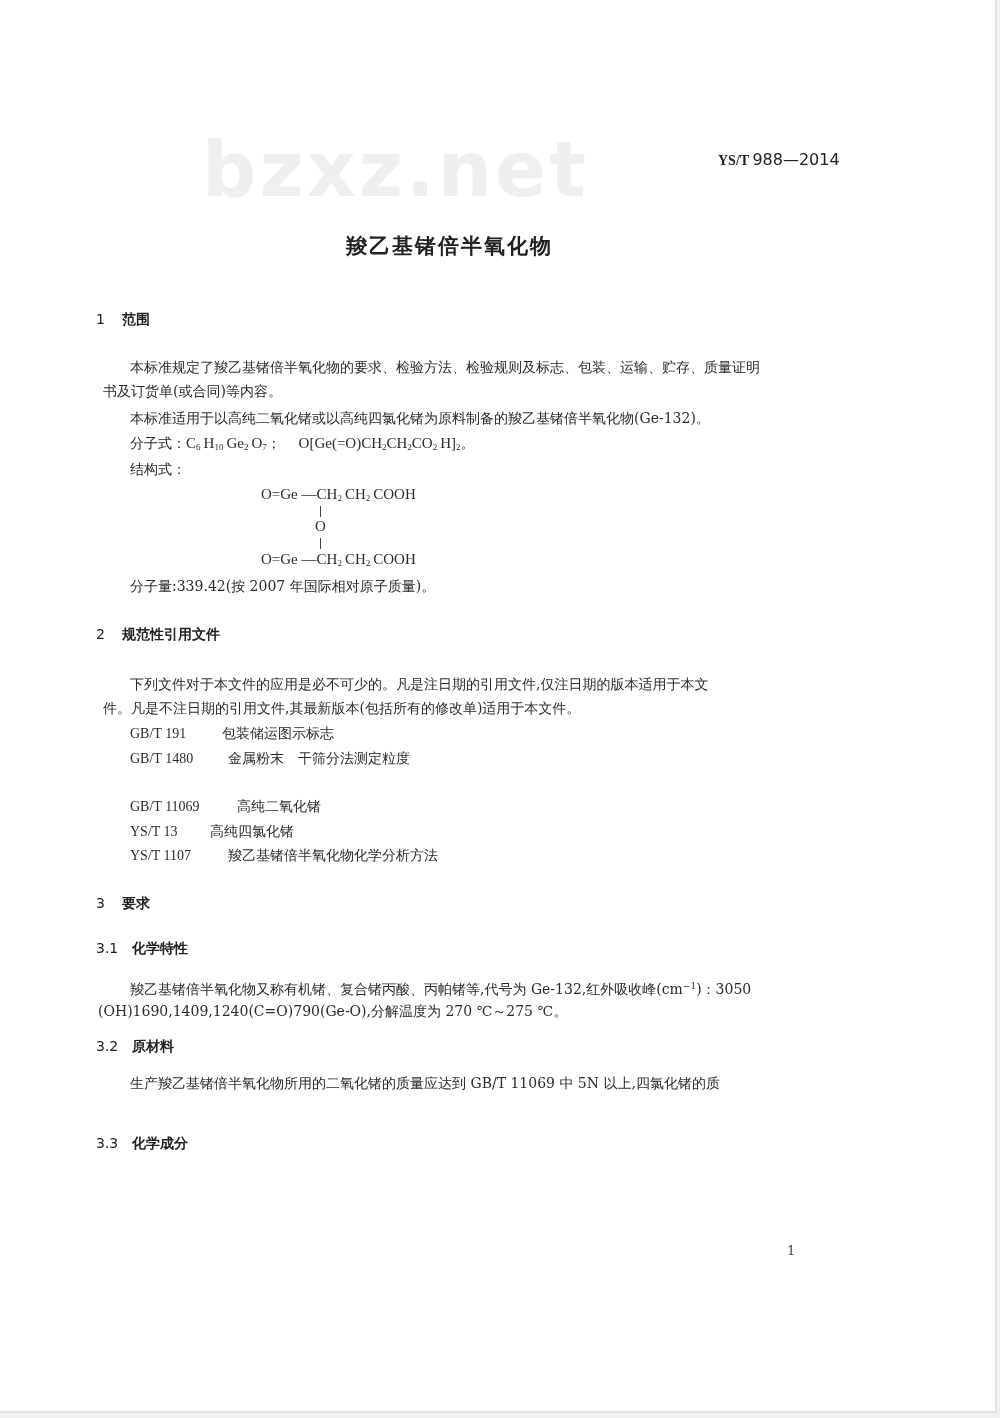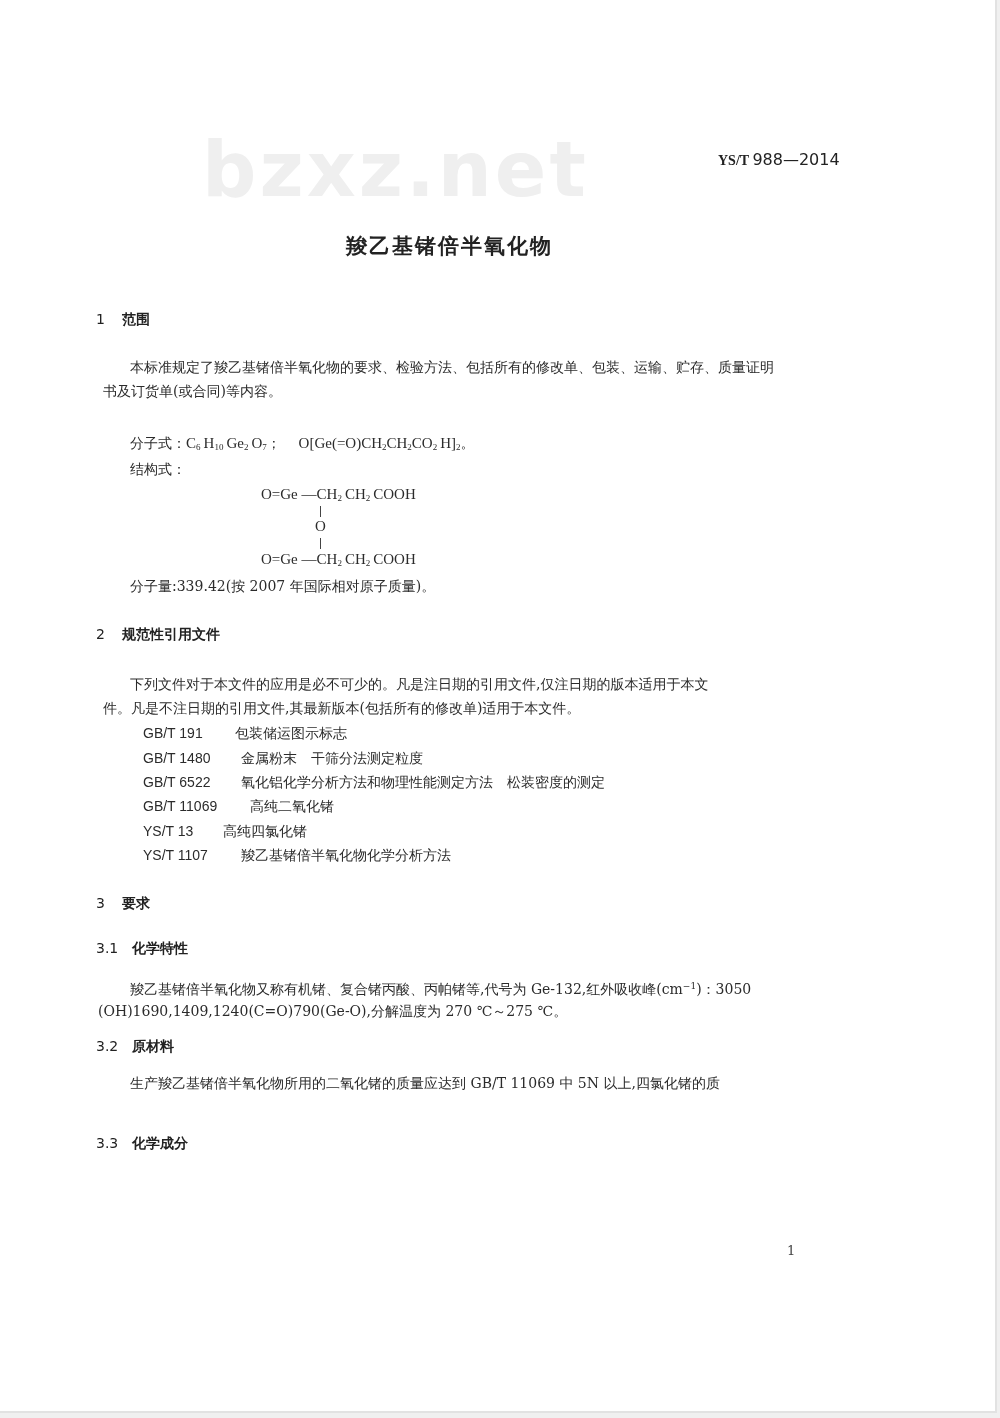--- a/index.html
+++ b/index.html
@@ -91,22 +91,21 @@
       width: 36px;
       font-weight: normal;
     }
     .para {
       font-size: 14px;
       line-height: 21px;
       color: #2b2b2b;
     }
     .ref-code {
       display: inline-block;
-      font-family: Liberation Sans, sans-serif;
-      margin-left: 13px;
+      font-family: Liberation Serif, serif;
     }
     .formula-line {
       font-family: "Liberation Serif", serif;
       font-size: 15px;
       color: #2b2b2b;
     }
     .vbar {
       position: absolute;
       width: 1px;
       background: #444;
@@ -131,22 +130,23 @@
     <span>YS/T</span>
     <span class="num">988—2014</span>
   </div>
 
   <div class="abs doc-title">羧乙基锗倍半氧化物</div>
 
   <div class="abs sec-head" style="left:96px; top:311px;">
     <span class="no">1</span><span>范围</span>
   </div>
 
-  <div class="abs para" style="left:130px; top:357px;">本标准规定了羧乙基锗倍半氧化物的要求、检验方法、包括所有的修改单、包装、运输、贮存、质量证明</div>
+  <div class="abs para" style="left:130px; top:357px;">本标准规定了羧乙基锗倍半氧化物的要求、检验方法、检验规则及标志、包装、运输、贮存、质量证明</div>
   <div class="abs para" style="left:103px; top:381px;">书及订货单(或合同)等内容。</div>
+  <div class="abs para" style="left:130px; top:408px;">本标准适用于以高纯二氧化锗或以高纯四氯化锗为原料制备的羧乙基锗倍半氧化物(Ge-132)。</div>
 
   <div class="abs para" style="left:130px; top:433px;">
     <span>分子式：</span><span class="formula-line"><span>C</span><sub>6</sub> <span>H</span><sub>10</sub> <span>Ge</span><sub>2</sub> <span>O</span><sub>7</sub></span><span>；</span>&nbsp;&nbsp;&nbsp;&nbsp;<span class="formula-line"><span>O[Ge(=O)CH</span><sub>2</sub><span>CH</span><sub>2</sub><span>CO</span><sub>2</sub> <span>H]</span><sub>2</sub></span><span>。</span>
   </div>
 
   <div class="abs para" style="left:130px; top:459px;">结构式：</div>
 
   <div class="abs formula-line" style="left:261px; top:486px;">
     <span>O=Ge —CH</span><sub>2</sub> <span>CH</span><sub>2</sub> <span>COOH</span>
   </div>
@@ -165,23 +165,20 @@
 
   <div class="abs para" style="left:130px; top:674px;">下列文件对于本文件的应用是必不可少的。凡是注日期的引用文件,仅注日期的版本适用于本文</div>
   <div class="abs para" style="left:103px; top:698px;">件。凡是不注日期的引用文件,其最新版本(包括所有的修改单)适用于本文件。</div>
 
   <div class="abs para" style="left:130px; top:723px;">
     <span class="ref-code" style="width:92px;">GB/T 191</span><span>包装储运图示标志</span>
   </div>
   <div class="abs para" style="left:130px; top:748px;">
     <span class="ref-code" style="width:98px;">GB/T 1480</span><span>金属粉末　干筛分法测定粒度</span>
   </div>
-  <div class="abs para" style="left:130px; top:772px;">
-    <span class="ref-code" style="width:98px;">GB/T 6522</span><span>氧化铝化学分析方法和物理性能测定方法　松装密度的测定</span>
-  </div>
   <div class="abs para" style="left:130px; top:796px;">
     <span class="ref-code" style="width:107px;">GB/T 11069</span><span>高纯二氧化锗</span>
   </div>
   <div class="abs para" style="left:130px; top:821px;">
     <span class="ref-code" style="width:80px;">YS/T 13</span><span>高纯四氯化锗</span>
   </div>
   <div class="abs para" style="left:130px; top:845px;">
     <span class="ref-code" style="width:98px;">YS/T 1107</span><span>羧乙基锗倍半氧化物化学分析方法</span>
   </div>
 

